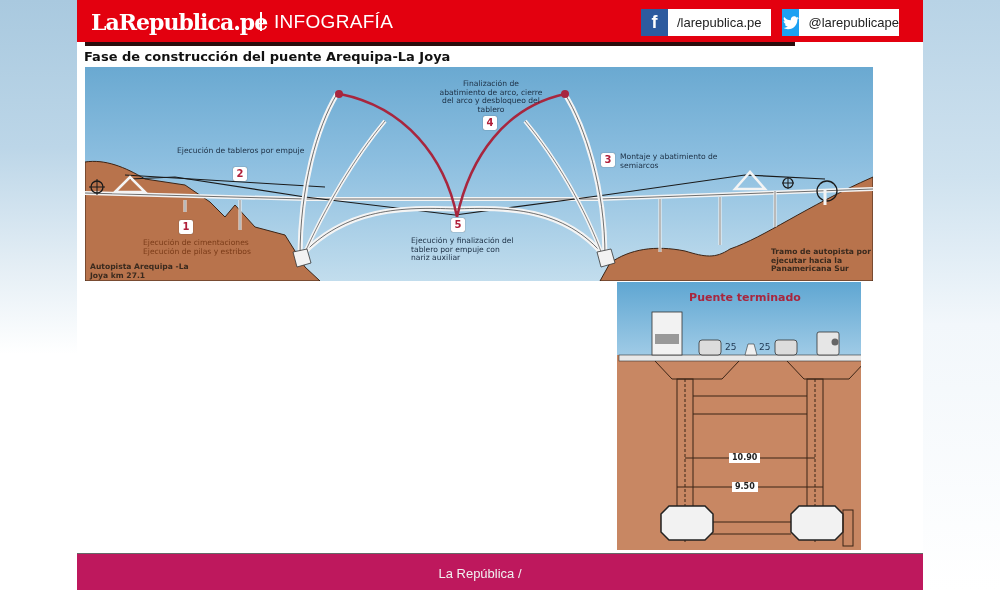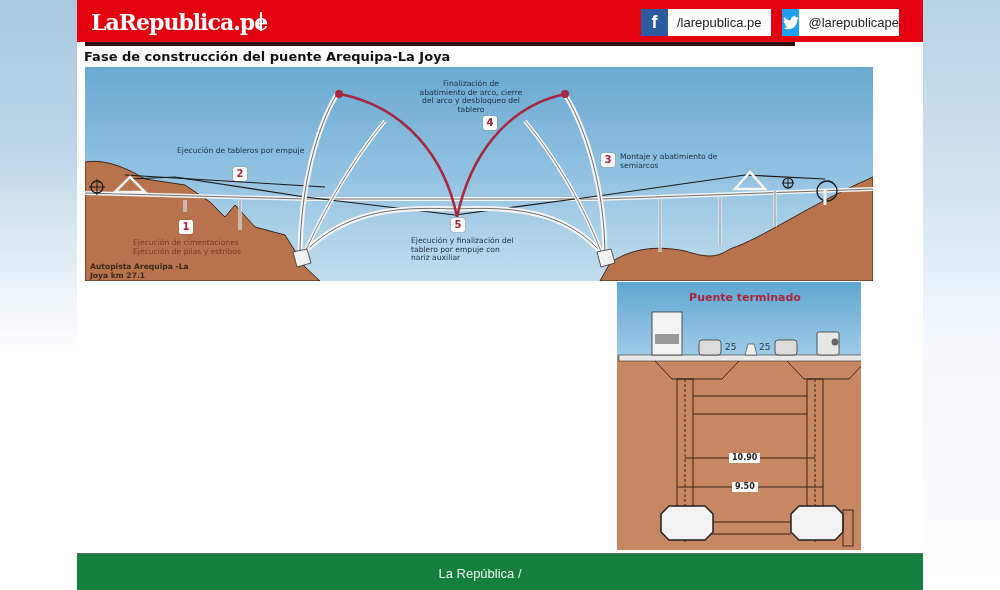--- a/index.html
+++ b/index.html
@@ -95,39 +95,40 @@
   .dim {
     position: absolute; background: #ffffff; font-family: "DejaVu Sans", sans-serif;
     font-size: 8px; font-weight: bold; color: #222; padding: 0 3px; line-height: 10px;
   }
   .lane {
     position: absolute; font-family: "DejaVu Sans", sans-serif; font-size: 9px; color: #1d3650;
   }
 
   
   .footer {
-    position: absolute; left: 0; top: 553px; width: 846px; height: 37px; background: #15803d;
+    position: absolute; left: 0; top: 553px; width: 846px; height: 37px; background: #be185d;
     border-top: 1px solid #666;
   }
   .footer-text {
     position: absolute; left: 0; width: 806px; top: 12px; text-align: center;
     font-family: "Liberation Sans", sans-serif; font-size: 13px; color: #f1f1f1;
   }
 </style>
 </head>
 <body>
 
 <div class="bg-left"></div>
 <div class="bg-right"></div>
 
 <div class="page">
 
   <div class="header">
     <div class="logo">LaRepublica.pe</div>
     <div class="logo-sep"></div>
+    <div class="section-label">INFOGRAFÍA</div>
 
     <div class="social fb">
       <div class="ico">f</div>
       <div class="txt">/larepublica.pe</div>
     </div>
     <div class="social tw">
       <div class="ico">
         <svg width="16" height="14" viewBox="0 0 24 20">
             <path fill="#fff" d="M24 2.4c-.9.4-1.8.6-2.8.8 1-.6 1.8-1.6 2.2-2.7-1 .6-2 1-3.1 1.2C19.4.7 18.1 0 16.6 0c-2.7 0-4.9 2.2-4.9 4.9 0 .4 0 .8.1 1.1C7.7 5.8 4.1 3.9 1.7.9c-.4.7-.7 1.6-.7 2.5 0 1.7.9 3.2 2.2 4.1-.8 0-1.6-.2-2.2-.6v.1c0 2.4 1.7 4.4 3.9 4.8-.4.1-.8.2-1.3.2-.3 0-.6 0-.9-.1.6 2 2.4 3.4 4.6 3.4-1.7 1.3-3.8 2.1-6.1 2.1-.4 0-.8 0-1.2-.1 2.2 1.4 4.8 2.2 7.5 2.2 9.1 0 14-7.5 14-14v-.6c1-.7 1.8-1.6 2.5-2.5z"></path>
           </svg>
@@ -199,41 +200,44 @@
 
       <path d="M208 185 L222 182 L226 196 L212 200 Z" fill="#f2f2f2" stroke="#333" stroke-width="0.8"></path>
       <path d="M512 185 L526 182 L530 196 L516 200 Z" fill="#f2f2f2" stroke="#333" stroke-width="0.8"></path>
     </svg>
 
     <div class="lbl center" style="left:92px; top:80px;">Ejecución de
 tableros por empuje</div>
     <div class="badge" style="left:148px; top:100px;">2</div>
 
     <div class="badge" style="left:94px; top:153px;">1</div>
-    <div class="lbl brown" style="left:48px; top:172px; white-space:pre;">Ejecución de cimentaciones
+    <div class="lbl brown" style="left:58px; top:172px; white-space:pre;">Ejecución de cimentaciones
 Ejecución de pilas y estribos</div>
 
     <div class="lbl dark" style="left:5px; top:196px; white-space:pre;">Autopista Arequipa -La
 Joya km 27.1</div>
 
-    <div class="lbl center" style="left:316px; top:13px; width:140px; white-space:pre;">Finalización de
+    <div class="lbl center" style="left:336px; top:13px; width:140px; white-space:pre;">Finalización de
 abatimiento de arco, cierre
 del arco y desbloqueo del
 tablero</div>
     <div class="badge" style="left:398px; top:49px;">4</div>
 
     <div class="badge" style="left:366px; top:151px;">5</div>
     <div class="lbl" style="left:326px; top:170px; white-space:pre;">Ejecución y finalización del
 tablero por empuje con
 nariz auxiliar</div>
 
     <div class="badge" style="left:516px; top:86px;">3</div>
     <div class="lbl" style="left:535px; top:86px; white-space:pre;">Montaje y abatimiento de
 semiarcos</div>
 
+    <div class="lbl dark" style="left:686px; top:181px; white-space:pre;">Tramo de autopista por
+ejecutar hacia la
+Panamericana Sur</div>
   </div>
 
   <div class="section">
     <div class="section-sky"></div>
     <div class="section-title">Puente terminado</div>
     <svg width="256" height="268" viewBox="0 0 256 268" style="position:absolute;left:0;top:0;">
 
       <rect x="2" y="73" width="252" height="6" fill="#e8e8e8" stroke="#333" stroke-width="0.6"></rect>
 
       <rect x="35" y="30" width="30" height="43" fill="#f2f2f2" stroke="#333" stroke-width="0.8"></rect>

